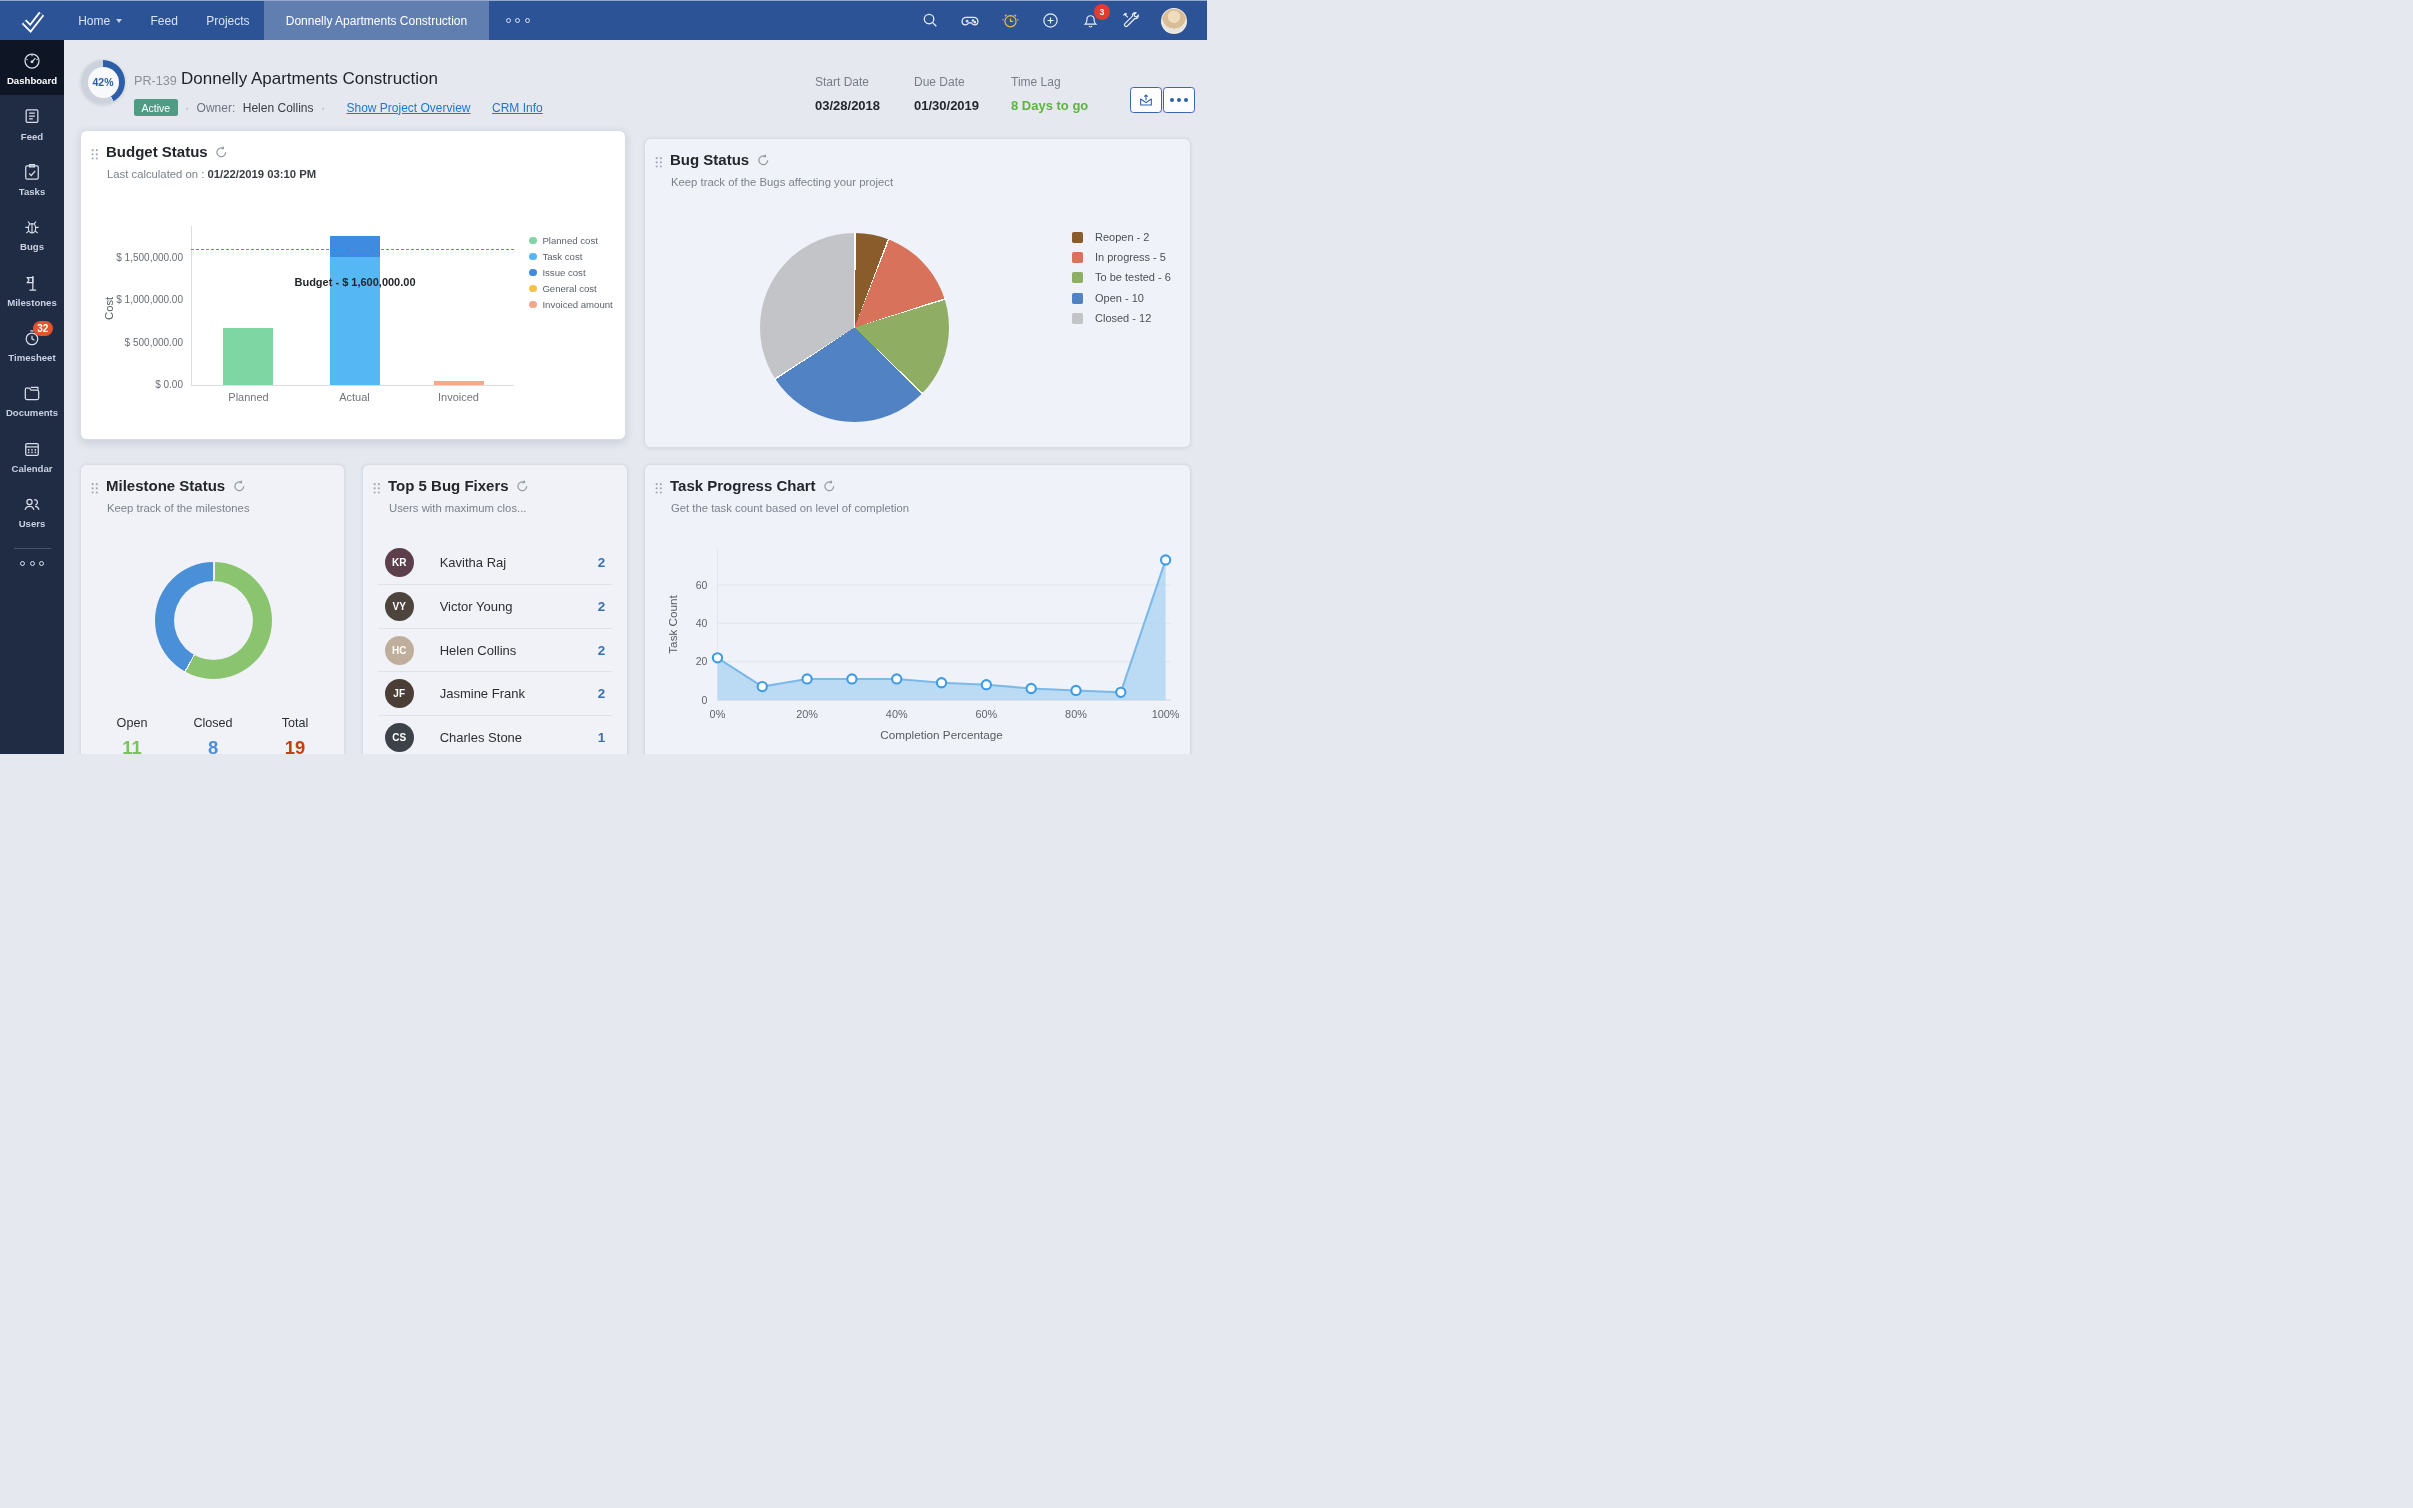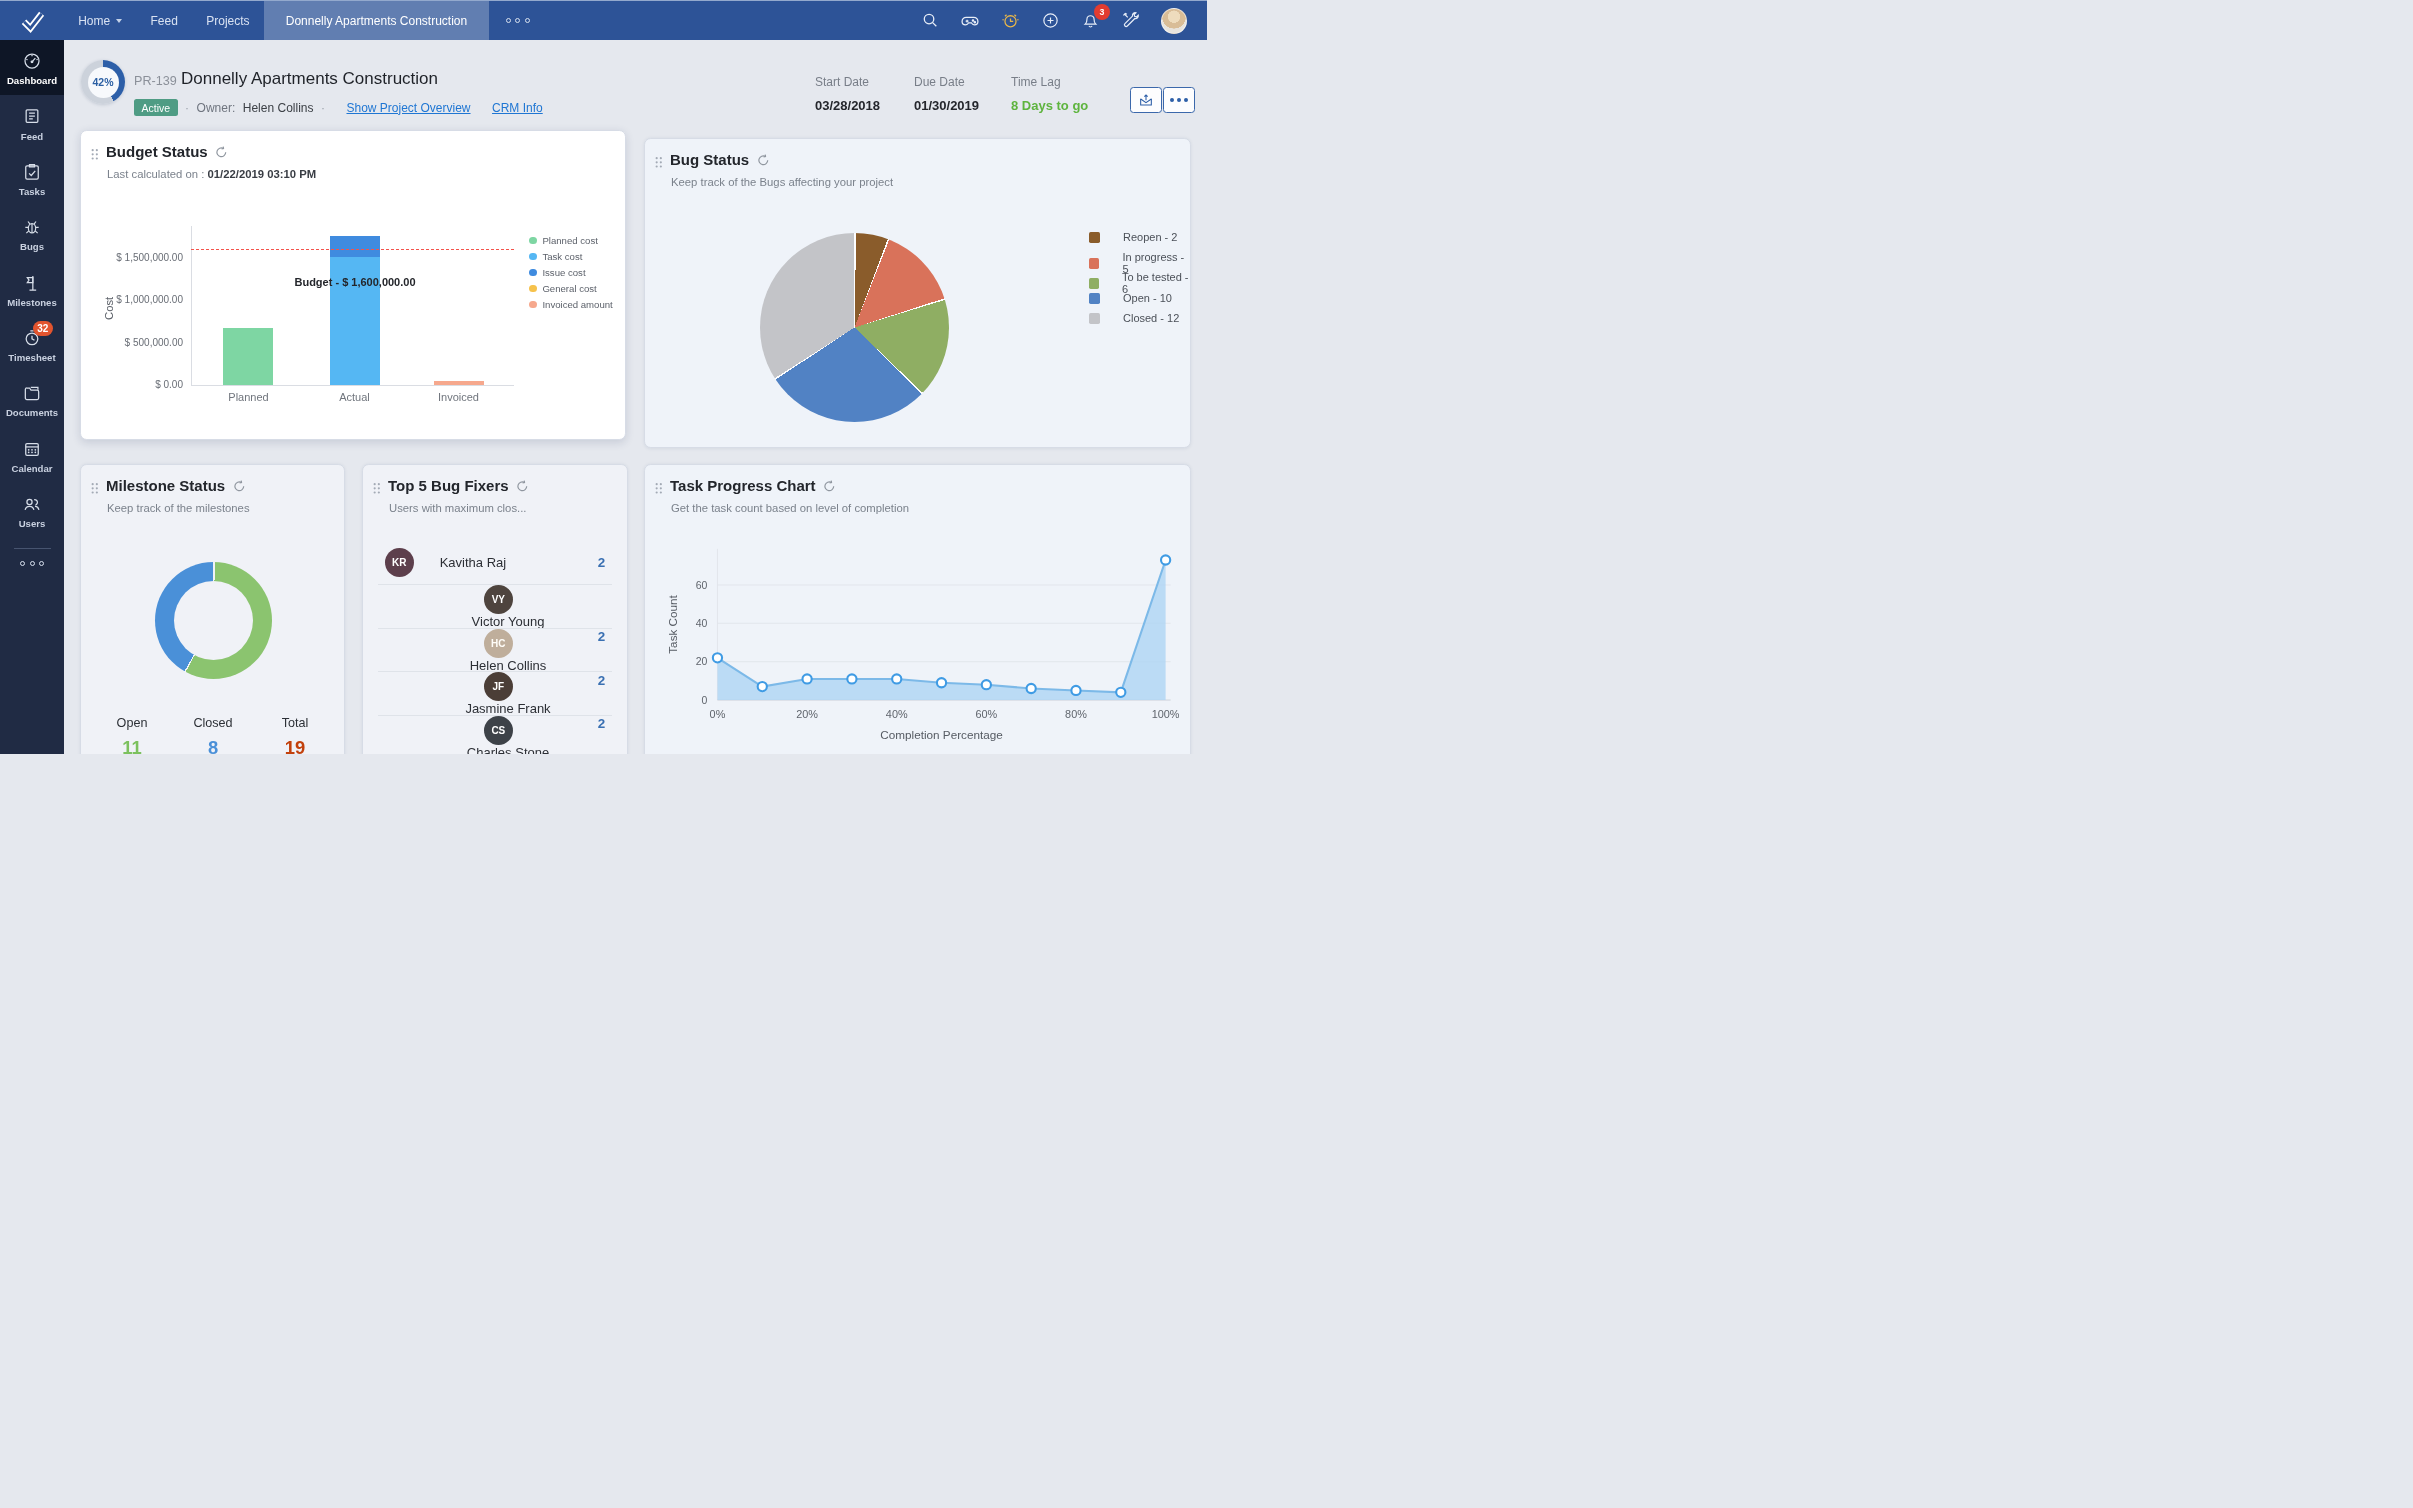--- a/index.html
+++ b/index.html
@@ -82,32 +82,32 @@
   .bar-seg { position:absolute; }
   .bxlabel { position:absolute; width:75px; text-align:center; top:260px; font-size:11px; color:#70757d; }
   #budget-line { position:absolute; left:110px; width:323px; border-top:1.7px dashed #f4534b; }
   #budget-line-label { position:absolute; left:165px; width:218px; text-align:center; font-size:11px; font-weight:700; color:#24262b;margin-top:43px; }
   .bleg-row { position:absolute; left:448px; display:flex; align-items:center; gap:5.9px; }
   .bleg-dot { width:7.5px; height:7.5px; border-radius:50%; }
   .bleg-lbl { font-size:9.6px; color:#5d626b; }
 
   
   .pie { position:absolute; left:115px; top:94px; width:189px; height:189px; border-radius:50%; }
-  .pleg-row { position:absolute; left:444px; display:flex; align-items:center; gap:23px; }
+  .pleg-row { position:absolute; left:427px; display:flex; align-items:center; gap:12px; }
   .pleg-sw { width:11px; height:11px; border-radius:1.7px; }
   .pleg-lbl { font-size:11px; color:#4b5058; }
   .donut { position:absolute; left:74px; top:97px; width:117px; height:117px; border-radius:50%; }
   .donut-hole { position:absolute; left:19px; top:19px; width:79px; height:79px; border-radius:50%; background:#f0f2f7; }
   .mstat { position:absolute; width:70px; text-align:center; }
   .mstat .lbl { font-size:12.6px; color:#2c3036; }
   .mstat .val { font-size:18.4px; font-weight:700; margin-top:6.7px; }
 
   
   .frow { position:absolute; left:15px; right:15px; height:44px; display:flex; align-items:center; }
-  .frow.bordered { border-top:0.8px solid #dfe3e9;flex-direction:column; }
+  .frow.bordered { border-top:0.8px solid #dfe3e9; }
   .favatar { width:29px; height:29px; border-radius:50%; margin-left:6.7px; display:flex; align-items:center; justify-content:center;
              color:#fff; font-size:10px; font-weight:700; flex:none; }
   .fname { margin-left:26px; font-size:13px; color:#2c2f35; }
   .fcount { margin-left:auto; margin-right:6.7px; font-size:13.4px; font-weight:700; color:#3a70b2; }
 
   svg { display:block; }
   svg text { font-family:"Liberation Sans", sans-serif; }
 </style>
 </head>
 <body>

